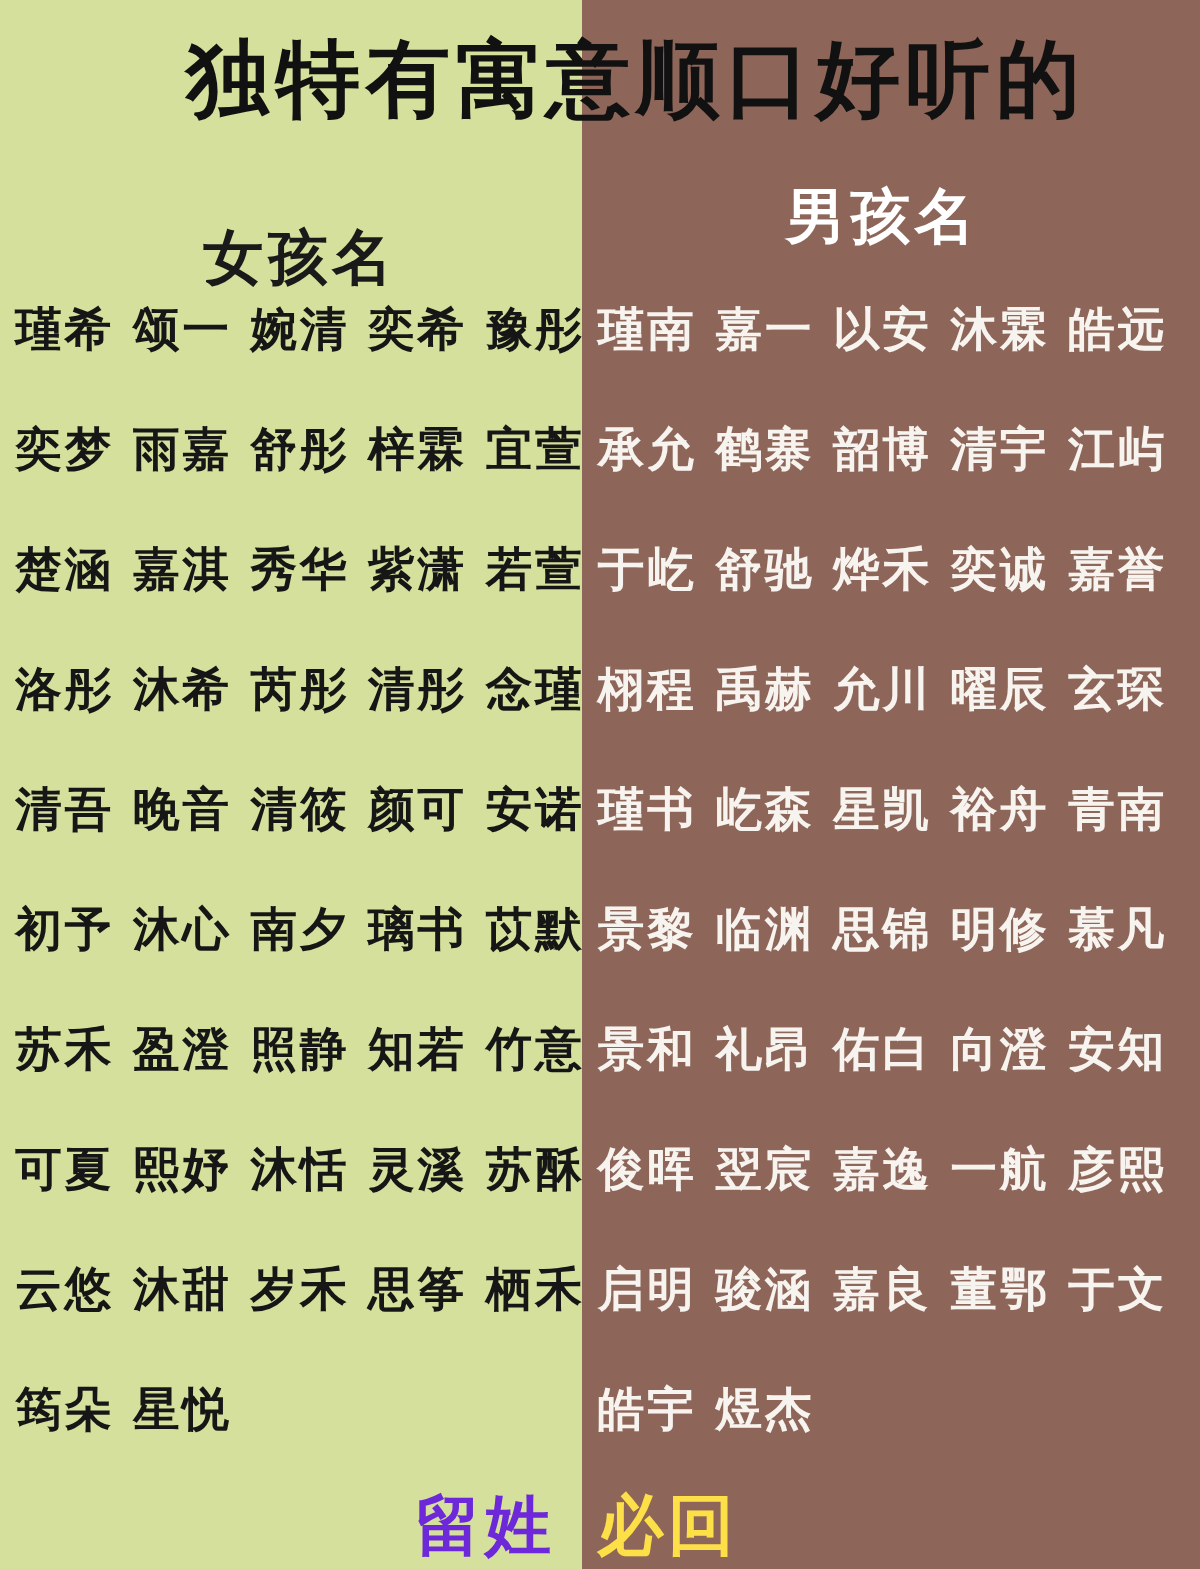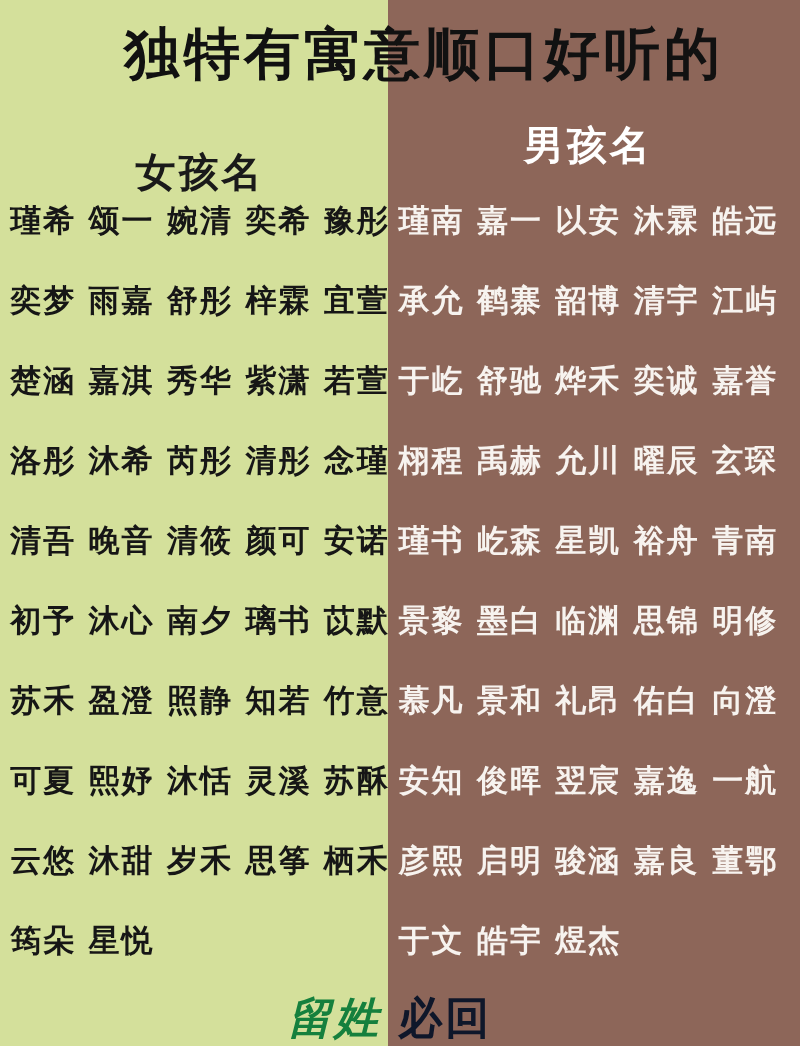--- a/index.html
+++ b/index.html
@@ -99,27 +99,26 @@
     position: absolute;
     bottom: 2px;
     font-family: "DejaVu Serif", serif;
     font-weight: bold;
     font-size: 44px;
     line-height: 52px;
     letter-spacing: 3px;
     white-space: nowrap;
   }
   .footer-girls {
-    right: 7px;
-    color: #15803d;
-    font-style: italic;
+    right: 18px;
+    color: #6d28d9;
   }
   .footer-boys {
     left: 10px;
-    color: #0f172a;
+    color: #fde047;
     margin-top: 13px;
   }
 </style>
 </head>
 <body>
 
 <div class="poster">
 
   <div class="panel panel-girls">
     <div class="subtitle subtitle-girls">女孩名</div>
@@ -197,21 +196,20 @@
       <div class="cell cell-boys">禹赫</div>
       <div class="cell cell-boys">允川</div>
       <div class="cell cell-boys">曜辰</div>
       <div class="cell cell-boys">玄琛</div>
       <div class="cell cell-boys">瑾书</div>
       <div class="cell cell-boys">屹森</div>
       <div class="cell cell-boys">星凯</div>
       <div class="cell cell-boys">裕舟</div>
       <div class="cell cell-boys">青南</div>
       <div class="cell cell-boys">景黎</div>
-      <div class="cell cell-boys">墨白</div>
       <div class="cell cell-boys">临渊</div>
       <div class="cell cell-boys">思锦</div>
       <div class="cell cell-boys">明修</div>
       <div class="cell cell-boys">慕凡</div>
       <div class="cell cell-boys">景和</div>
       <div class="cell cell-boys">礼昂</div>
       <div class="cell cell-boys">佑白</div>
       <div class="cell cell-boys">向澄</div>
       <div class="cell cell-boys">安知</div>
       <div class="cell cell-boys">俊晖</div>

